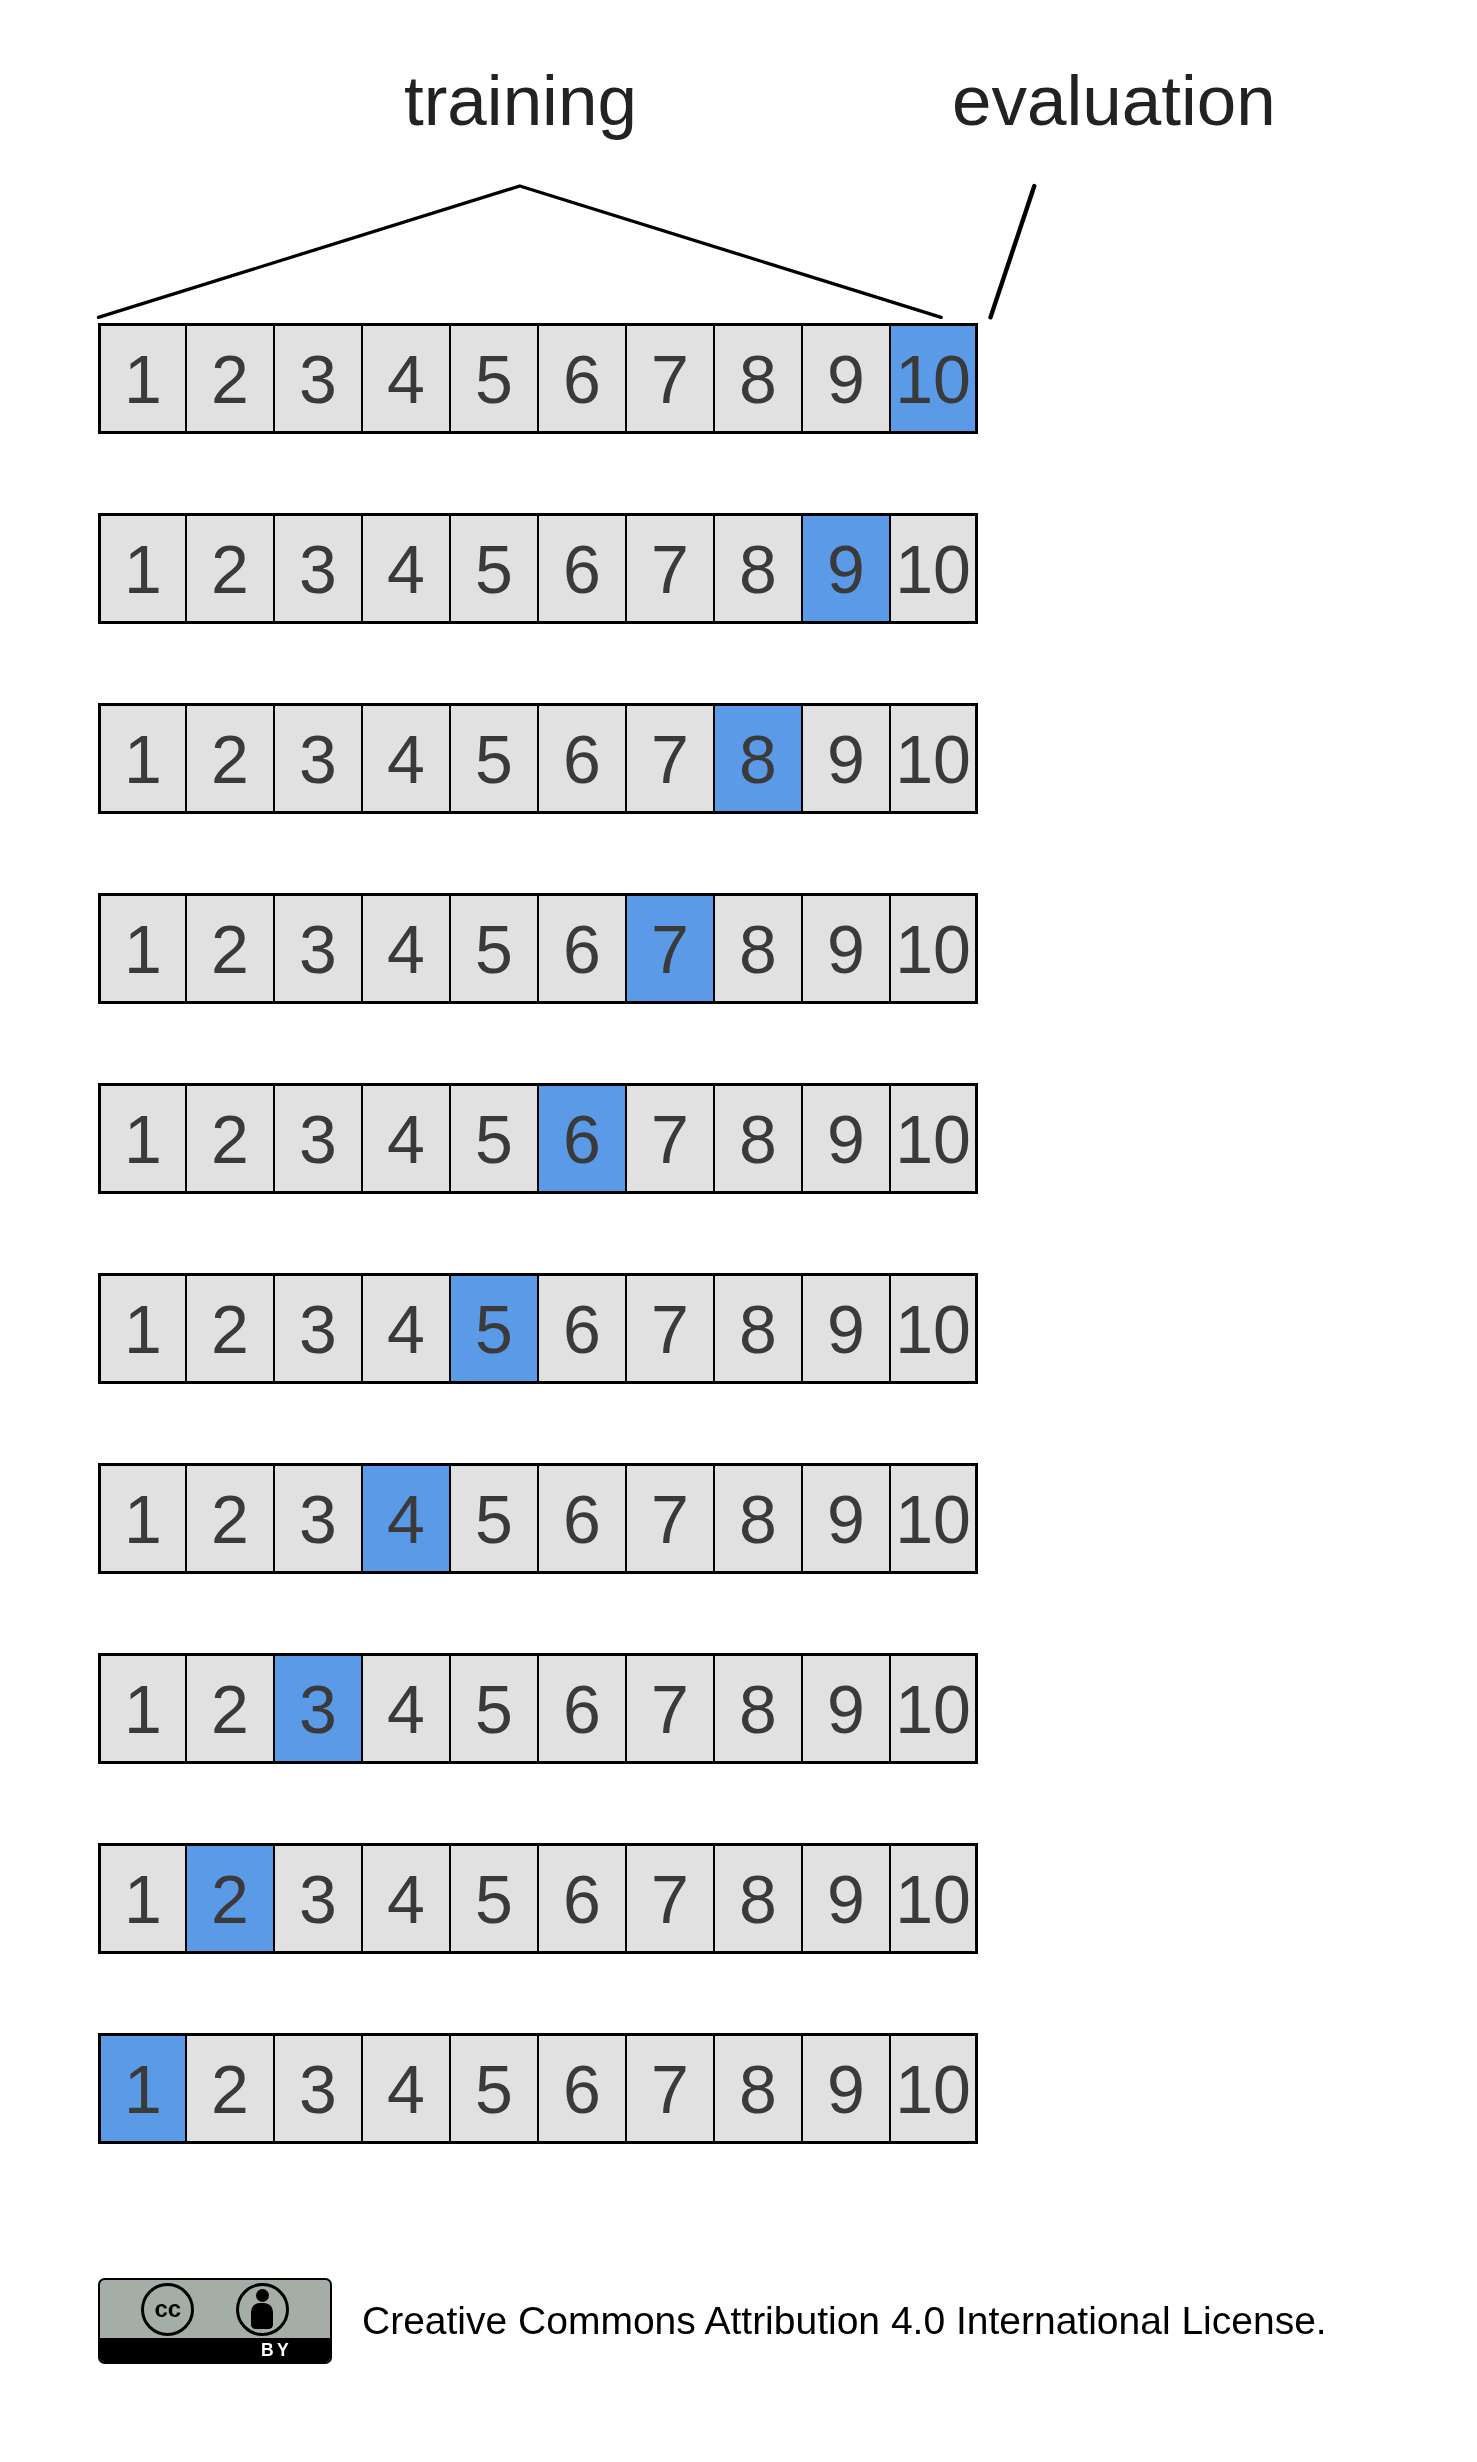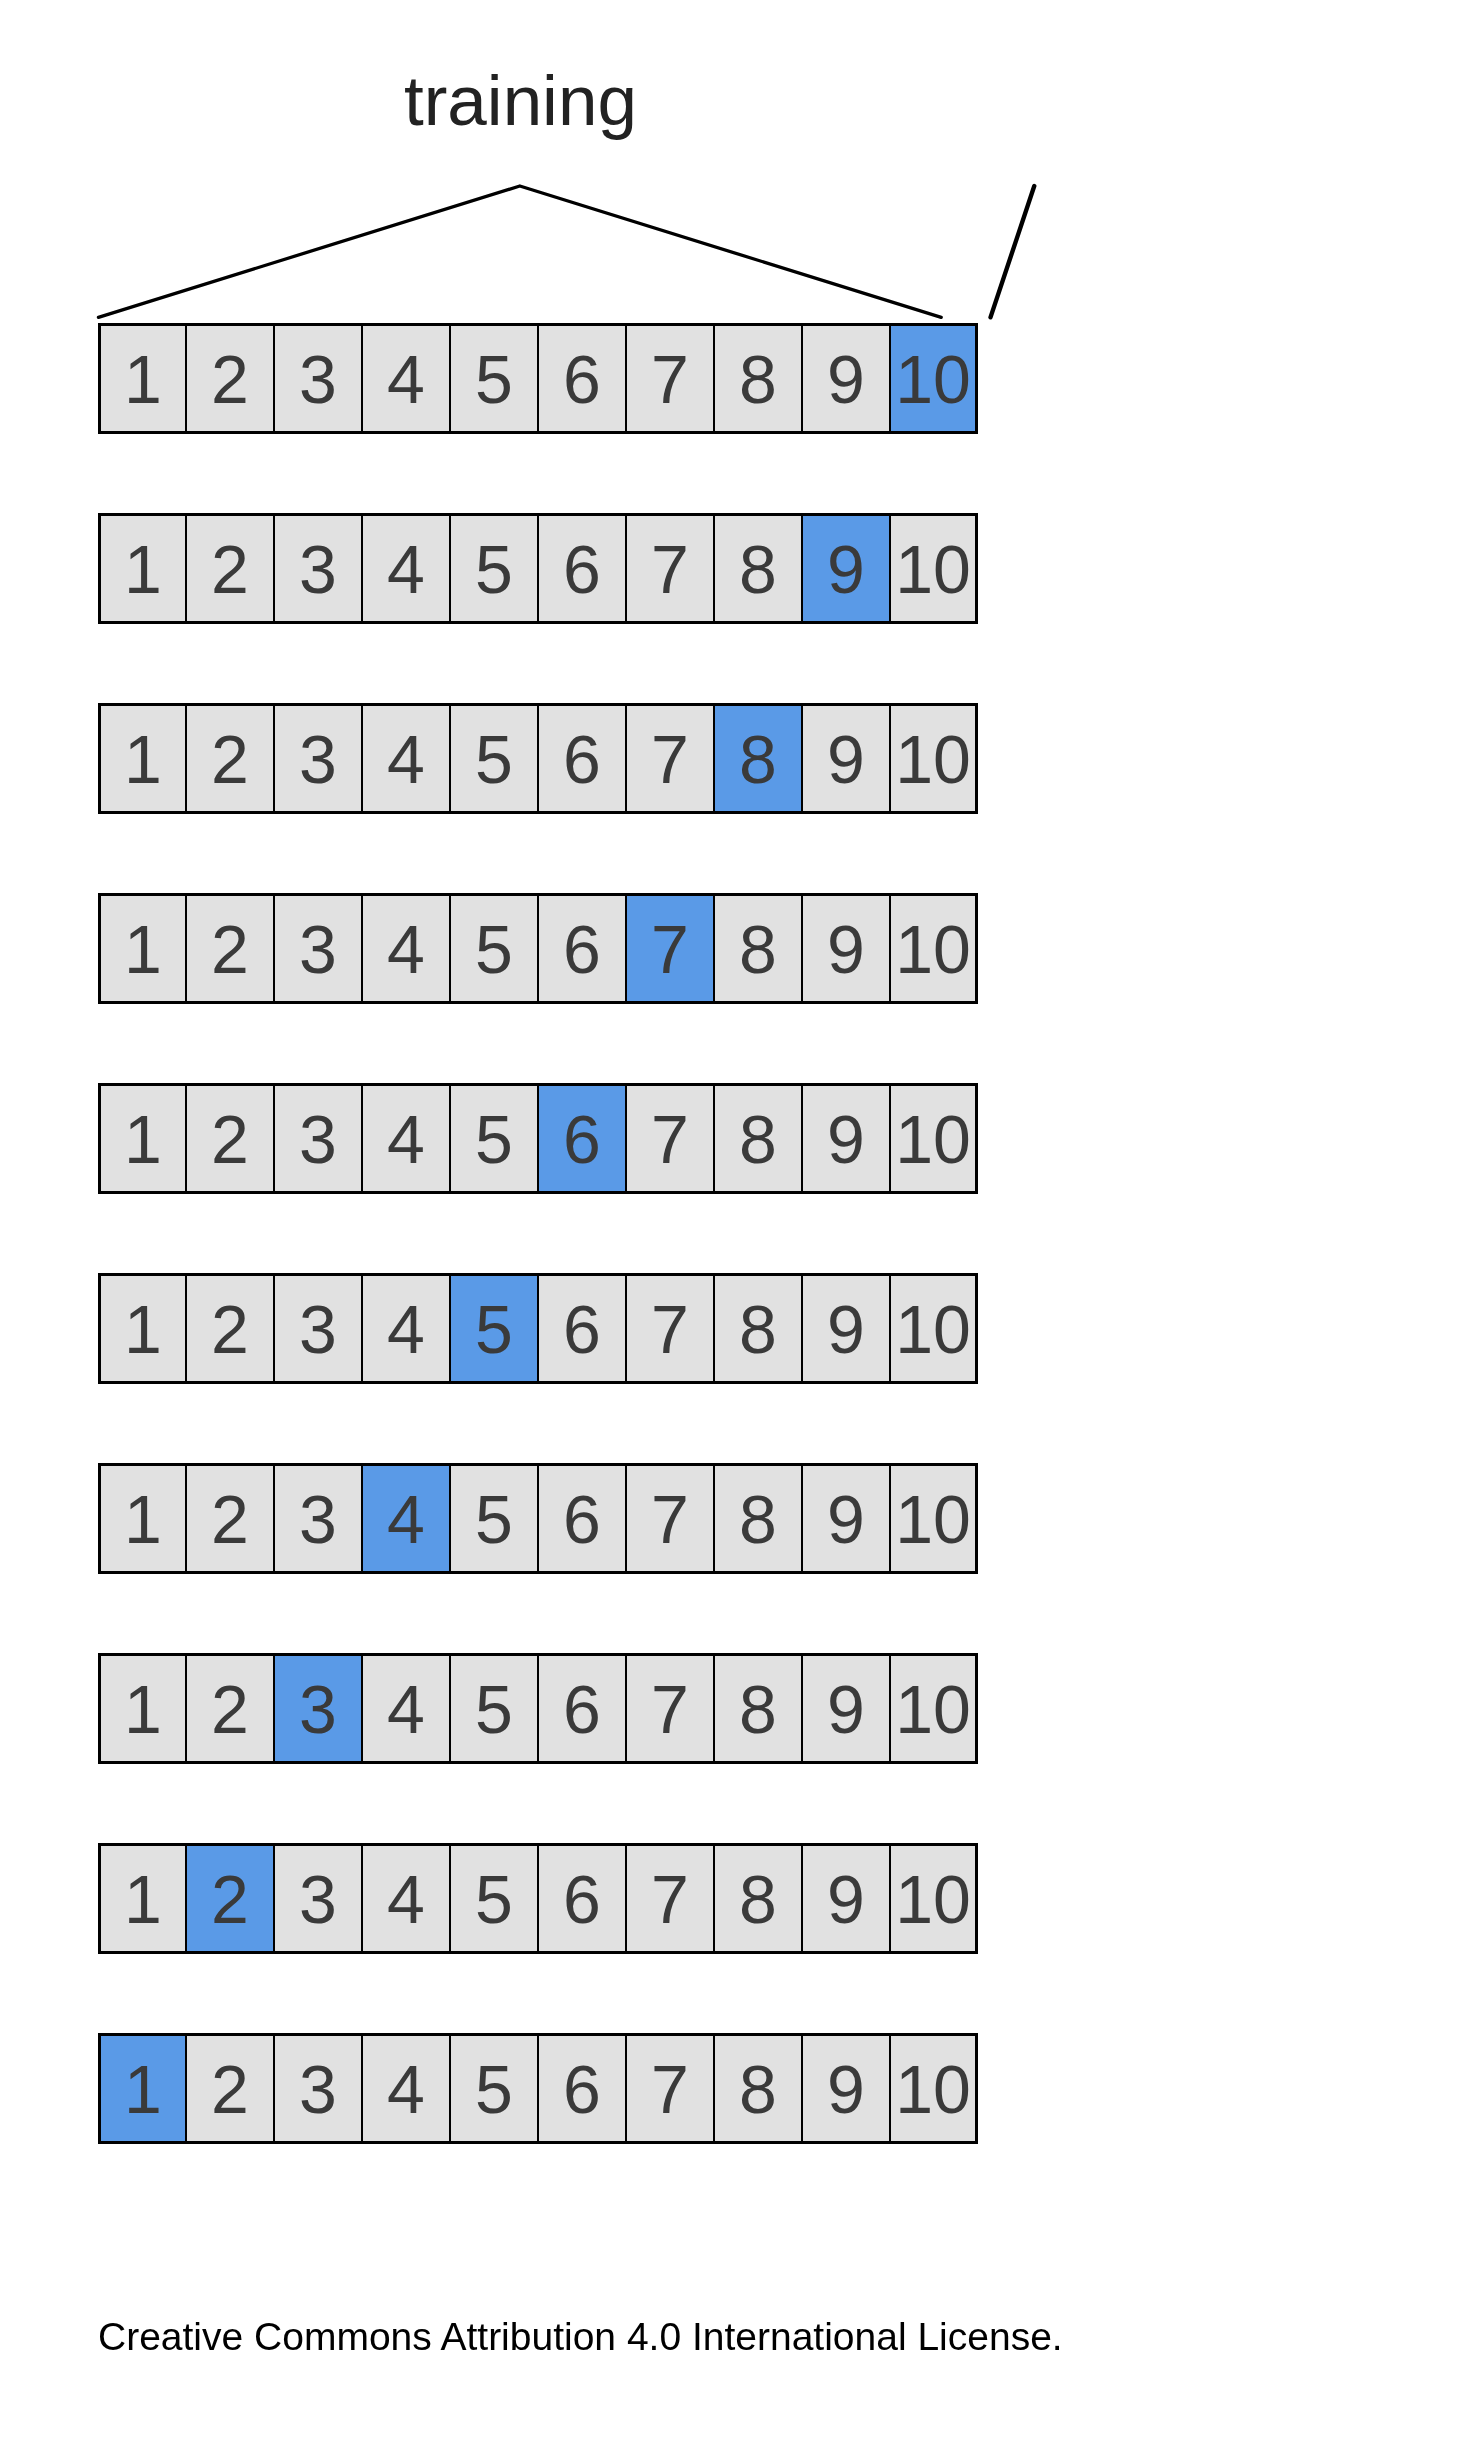--- a/index.html
+++ b/index.html
@@ -145,20 +145,21 @@
     max-width: 1083px;
   }
 </style>
 </head>
 <body>
 
 <div class="page">
 
   <div class="headers">
     <div id="hdr-training" class="hdr">training</div>
+    <div id="hdr-eval" class="hdr">evaluation</div>
     <svg class="brace-svg" viewBox="0 0 1840 310">
       <path d="M 30 300 L 800 60 L 1570 300" fill="none" stroke="#000" stroke-width="6" stroke-linecap="round" stroke-linejoin="round"></path>
       <path d="M 1740 60 L 1660 300" fill="none" stroke="#000" stroke-width="8" stroke-linecap="round"></path>
     </svg>
   </div>
 
   <div class="folds" id="folds">
       <div class="fold-row">
         <div class="cell">1</div>
         <div class="cell">2</div>
@@ -275,19 +276,35 @@
         <div class="cell">5</div>
         <div class="cell">6</div>
         <div class="cell">7</div>
         <div class="cell">8</div>
         <div class="cell">9</div>
         <div class="cell">10</div>
       </div>
     </div>
 
   <div class="footer">
+    <div class="cc-badge">
+      <div class="icons">
+        <div class="cc-circ">
+            <span>cc</span>
+          </div>
+        <div class="cc-circ">
+          <div class="by-person">
+            <div class="head"></div>
+              <div class="body"></div>
+          </div>
+        </div>
+      </div>
+      <div class="bottom">
+          <span>BY</span>
+        </div>
+    </div>
     <div class="license-text">
       <div>Creative Commons Attribution 4.0 International License.</div>
     </div>
   </div>
 
 </div>
 
 
 </body></html>

